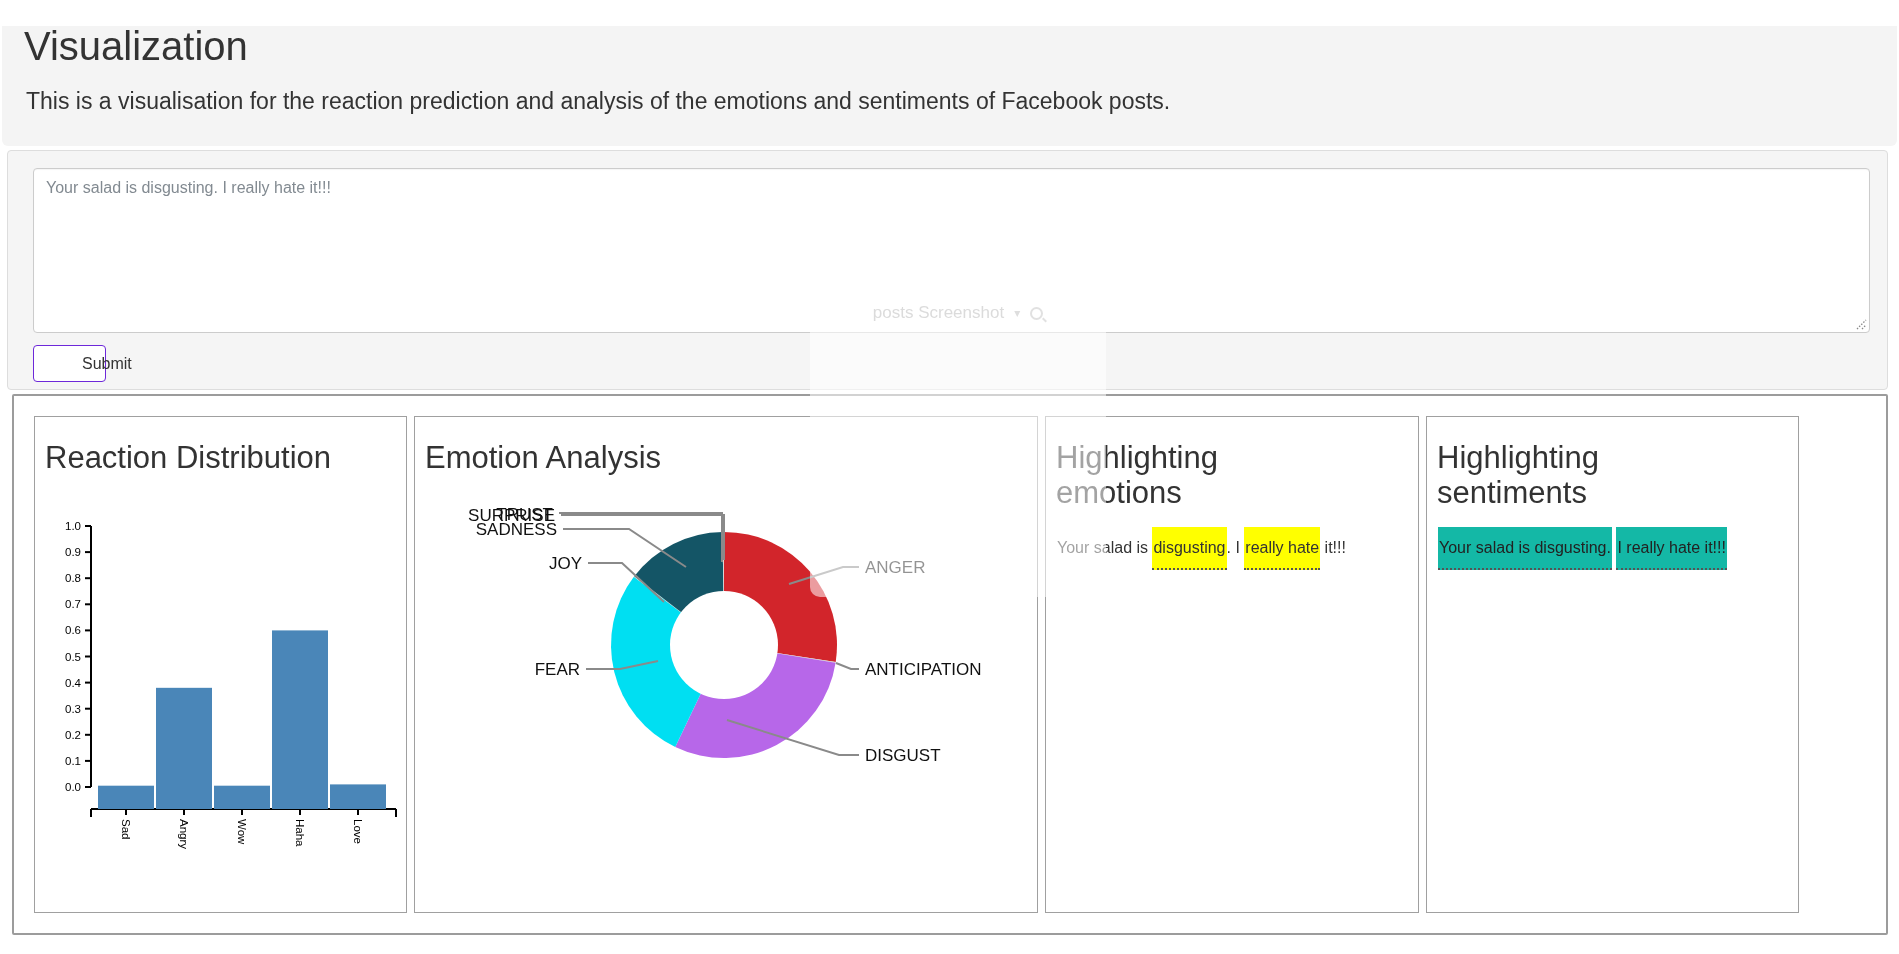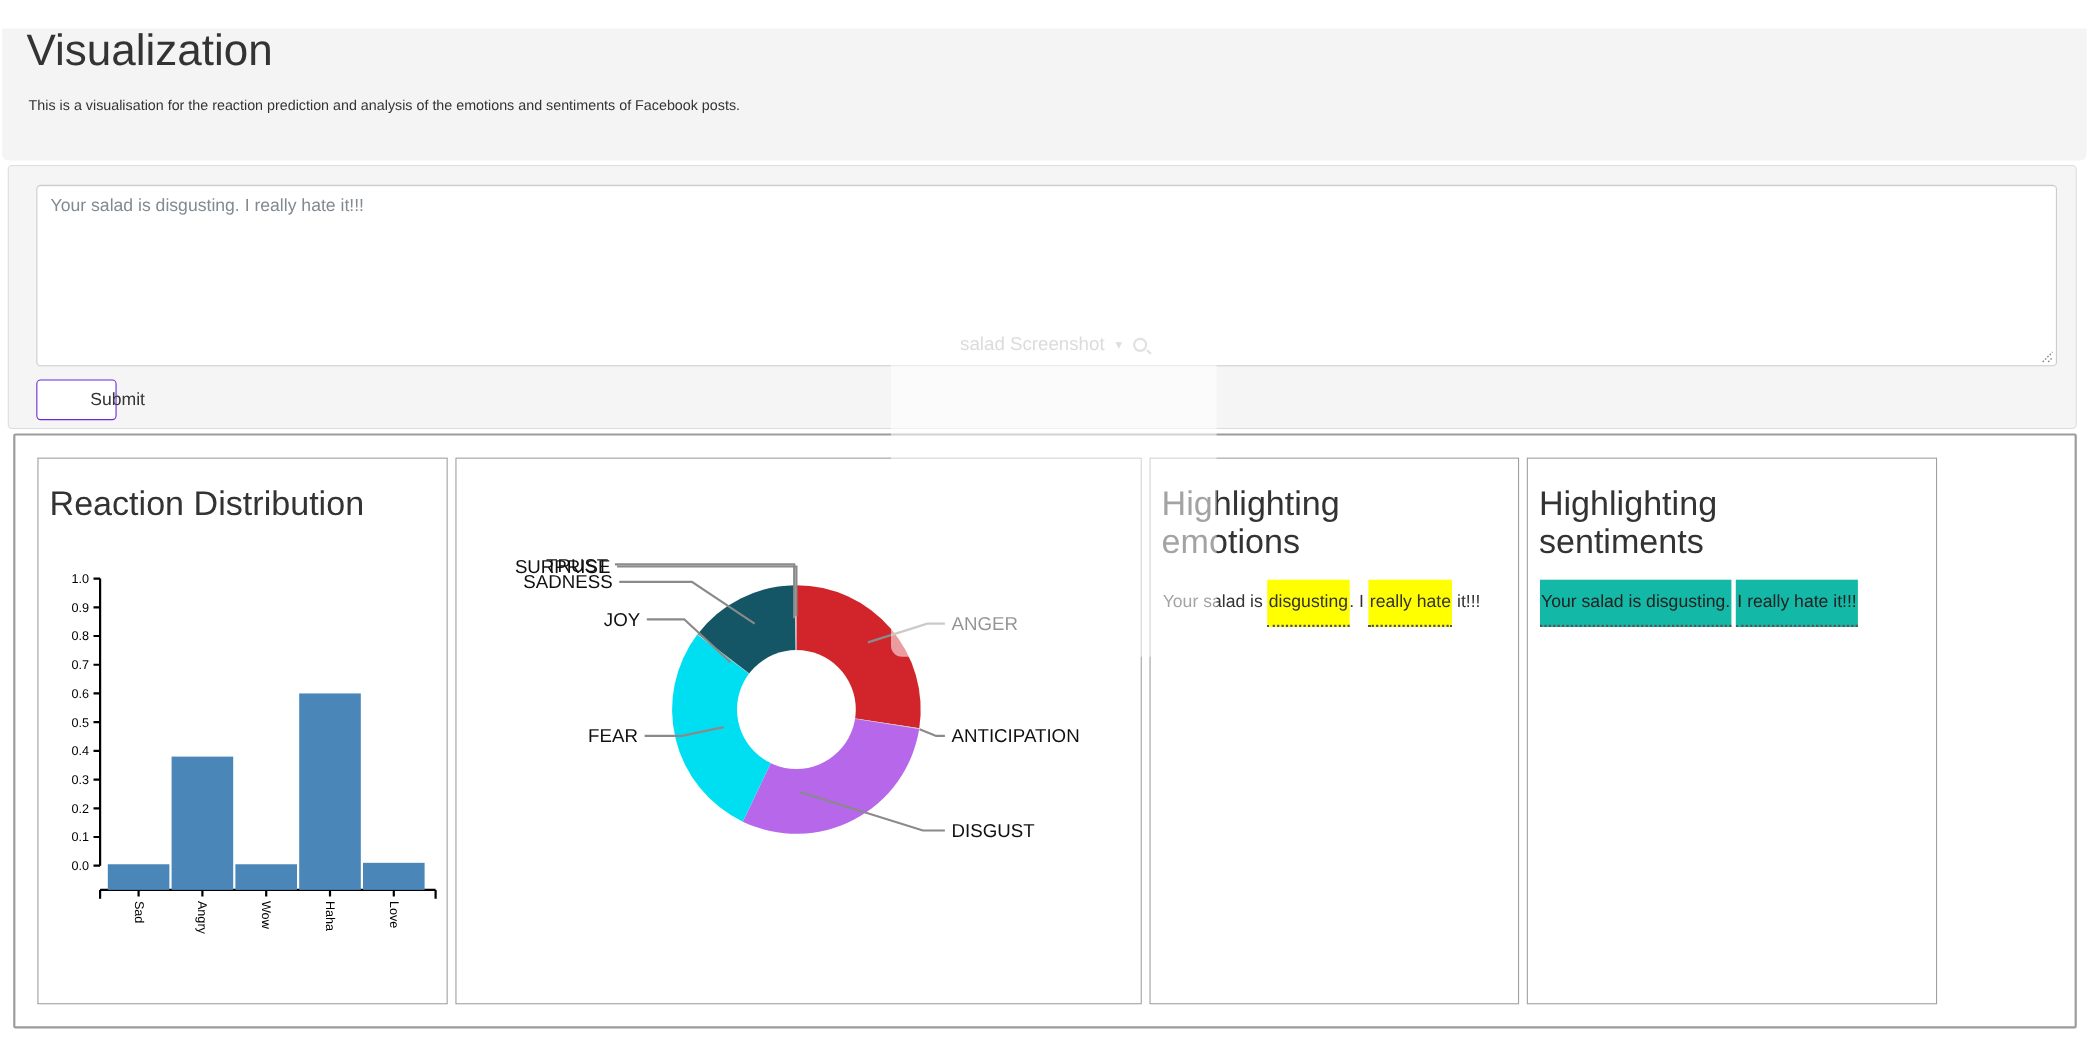--- a/index.html
+++ b/index.html
@@ -4,42 +4,42 @@
 <style>
   * { box-sizing: border-box; margin: 0; padding: 0; }
   html,body { background:#fff; font-family:"Liberation Sans", sans-serif; }
   #page { position:relative; width:1899px; height:954px; background:#fff; overflow:hidden; }
 
   
   .jumbotron { position:absolute; left:2px; top:0; width:1895px; height:120px;
     background:#f4f4f4; border-radius:0 0 6px 6px;margin-top:26px; }
   .jumbotron h1 { position:absolute; left:22px; top:-2px; font-size:40px; font-weight:400;
     color:#333; letter-spacing:0; }
-  .jumbotron p { position:absolute; left:24px; top:62px; font-size:13px; color:#333; }
+  .jumbotron p { position:absolute; left:24px; top:62px; font-size:23px; color:#333; }
 
   
   .form-panel { position:absolute; left:7px; top:150px; width:1881px; height:240px;
     background:#f5f5f5; border:1px solid #ddd; border-radius:4px; }
   .post-input { position:absolute; left:25px; top:17px; width:1837px; height:165px;
     background:#fff; border:1px solid #ccc; border-radius:4px; resize:none;
     padding:10px 12px; font-family:"Liberation Sans",sans-serif; font-size:16px;
     color:#828a91; outline:none; box-shadow:inset 0 1px 1px rgba(0,0,0,.045); }
   .resize-grip { position:absolute; left:1846px; top:166px; pointer-events:none; }
   .submit-btn { position:absolute; left:25px; top:194px; width:73px; height:37px;
     background:#fff; border:1px solid #6d28d9; border-radius:4px; font-size:16px;
     color:#333; font-family:"Liberation Sans",sans-serif; cursor:pointer; text-align:center;padding-left:48px; }
 
   
   .charts-panel { position:absolute; left:12px; top:394px; width:1876px; height:541px;
     background:#fff; border:2px solid #9c9c9c; border-radius:2px; }
   .cards-row { position:absolute; left:20px; top:20px; display:flex; gap:7px; }
   .card { position:relative; background:#fff; border:1.5px solid #a0a0a0; height:497px; }
   .card.c1 { width:373px; }
   .card.c2 { width:624px; }
-  .card.c3 { width:336px; }
+  .card.c3 { width:374px; }
   .card.c4 { width:373px; }
   .card h2 { font-size:31px; font-weight:400; color:#333; margin:24px 0 0 10px; line-height:1.12; }
   .card h2.narrow { max-width:240px; }
   .card .hl-text { margin:26px 0 0 11px; font-size:16px; color:#333; line-height:1.45; width:350px; }
   .chart-svg { position:absolute; left:0; top:0; pointer-events:none; }
 
   .hl { border-bottom:2px dotted #555; padding:12px 1px; }
   .hl-em { background:#ffff00; color:#333; }
   .hl-sn { background:#14b8a6; color:#222; }
 
@@ -116,20 +116,21 @@
             <rect x="237" y="213.4" width="56" height="178.6" fill="#4a86b8"></rect>
             <line x1="265" y1="392" x2="265" y2="398" stroke="#000" stroke-width="2"></line>
             <text x="265" y="402" dy="0.32em" text-anchor="start" font-size="11.5" fill="#000" font-family="Liberation Sans, sans-serif" transform="rotate(90 265 402)">Haha</text>
             <rect x="295" y="367.39" width="56" height="24.610000000000014" fill="#4a86b8"></rect>
             <line x1="323" y1="392" x2="323" y2="398" stroke="#000" stroke-width="2"></line>
             <text x="323" y="402" dy="0.32em" text-anchor="start" font-size="11.5" fill="#000" font-family="Liberation Sans, sans-serif" transform="rotate(90 323 402)">Love</text>
           </svg>
       </div>
 
       <div class="card c2">
+        <h2>Emotion Analysis</h2>
         <svg class="chart-svg" id="donut-chart" width="624" height="497">
             <path d="M 309 228 L 309 115 A 113 113 0 0 1 420.71764715538427 244.97549157064554 Z" fill="#d2252b" stroke="none"></path>
             <path d="M 309 228 L 420.71764715538427 244.97549157064554 A 113 113 0 0 1 420.60878248725055 245.6770945495461 Z" fill="#cccccc" stroke="none"></path>
             <path d="M 309 228 L 420.60878248725055 245.6770945495461 A 113 113 0 0 1 260.24546683805164 329.9411374086069 Z" fill="#b767e9" stroke="none"></path>
             <path d="M 309 228 L 260.24546683805164 329.9411374086069 A 113 113 0 0 1 218.8492283321415 159.86896178914017 Z" fill="#00dff2" stroke="none"></path>
             <path d="M 309 228 L 218.8492283321415 159.86896178914017 A 113 113 0 0 1 219.27908495279468 159.30387636050952 Z" fill="#cccccc" stroke="none"></path>
             <path d="M 309 228 L 219.27908495279468 159.30387636050952 A 113 113 0 0 1 307.5800374931813 115.00892200496878 Z" fill="#145566" stroke="none"></path>
             <path d="M 309 228 L 307.5800374931813 115.00892200496878 A 113 113 0 0 1 308.29000473189194 115.0022305232565 Z" fill="#cccccc" stroke="none"></path>
             <path d="M 309 228 L 308.29000473189194 115.0022305232565 A 113 113 0 0 1 309.00000000000017 115 Z" fill="#cccccc" stroke="none"></path>
             <circle cx="309" cy="228" r="54" fill="#fff"></circle>
@@ -160,19 +161,19 @@
       <div class="card c4">
         <h2 class="narrow">Highlighting sentiments</h2>
         <p class="hl-text" id="sentiments-text"><span class="hl hl-sn">Your salad is disgusting.</span><span> </span><span class="hl hl-sn">I really hate it!!!</span></p>
       </div>
 
     </div>
   </div>
 
   <div class="ghost-overlay">
     <div class="ghost-head">
-      <span>salad Screenshot</span>
+      <span>posts Screenshot</span>
       <span class="ghost-caret">▾</span>
       <span class="ghost-ring"></span>
     </div>
   </div>
 
 </div>
 
 </body></html>

